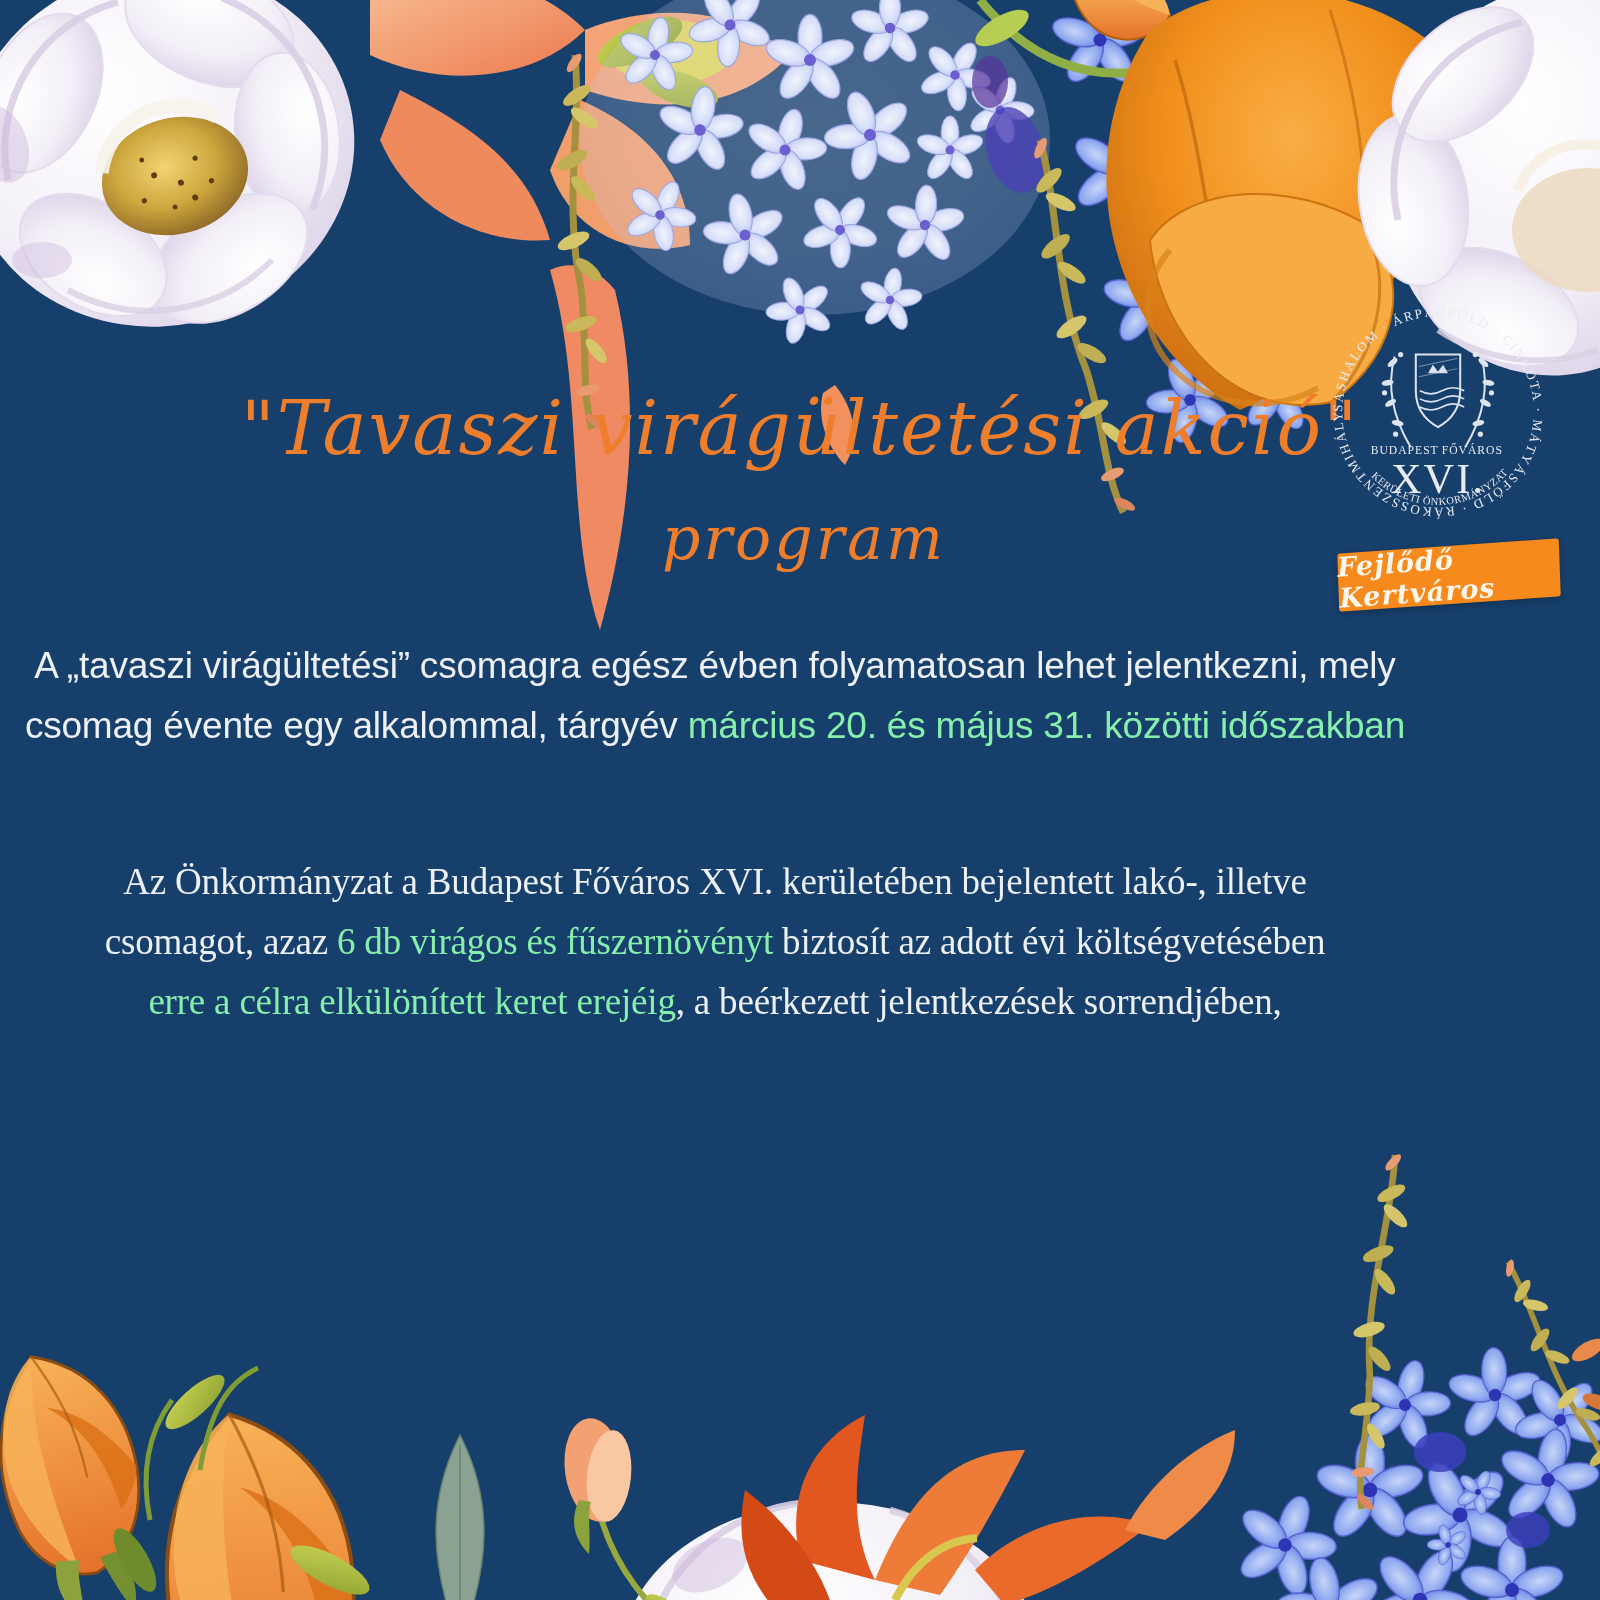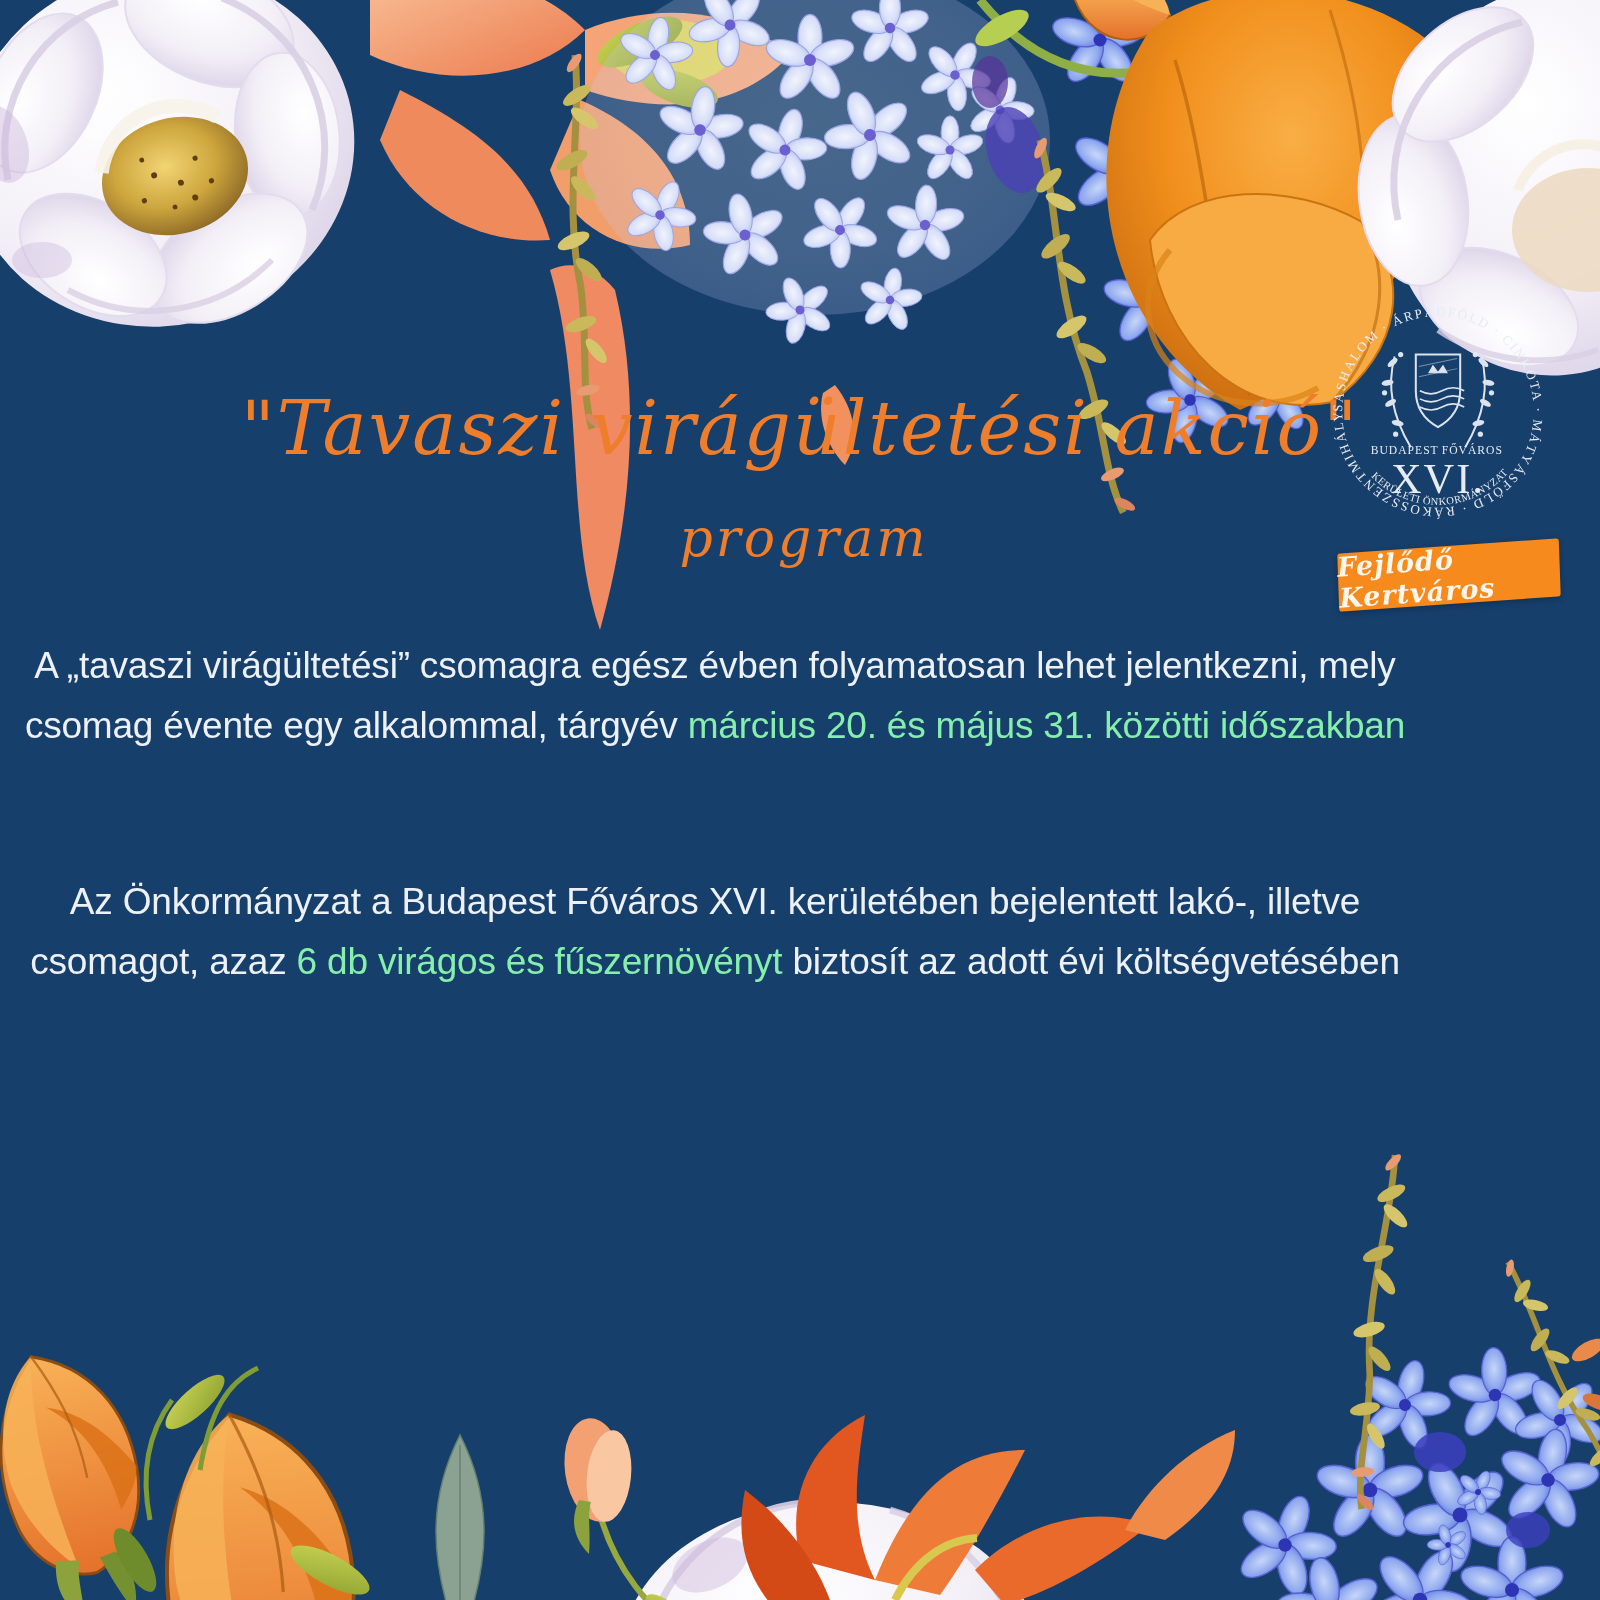--- a/index.html
+++ b/index.html
@@ -3,24 +3,24 @@
 <meta charset="utf-8">
 <style>
   html,body{margin:0;padding:0;background:#0d2c50;}
   .poster{position:relative;width:1600px;height:1600px;background:#173f6b;overflow:hidden;
           font-family:"Liberation Sans",sans-serif;}
   .flowers{position:absolute;inset:0;z-index:1;pointer-events:none;}
   .layer{position:absolute;z-index:2;}
   .title{left:0;top:372px;width:1600px;text-align:center;color:#ee7e2c;
          font-family:"DejaVu Serif",serif;font-style:italic;font-weight:400;}
   .title .t1{font-size:74px;line-height:112px;letter-spacing:2px;}
-  .title .t2{font-size:52px;line-height:108px;letter-spacing:3px;padding-left:8px;}
+  .title .t2{font-size:60px;line-height:108px;letter-spacing:3px;padding-left:8px;}
   .para{left:0;width:1430px;text-align:center;color:#edf1f5;font-size:37px;line-height:60px;
         letter-spacing:-0.2px;}
-  .p1{top:636px;} .p2{top:872px;} .p3{top:1194px;}
+  .p1{top:636px;} .p2{top:852px;font-family:Liberation Serif, serif;} .p3{top:1194px;}
   .hl{color:#86efac;}
   .seal{left:1322px;top:296px;width:232px;height:232px;}
   .badge{left:1338px;top:546px;width:222px;height:58px;background:#f68a1d;
          transform:rotate(-4deg) skewX(-2deg);border-radius:3px;
          display:flex;align-items:center;justify-content:center;
          box-shadow:0 2px 6px rgba(0,0,0,.25);}
   .badge span{font-family:"DejaVu Serif",serif;font-style:italic;font-weight:700;
          color:#fdf6ec;font-size:27px;letter-spacing:1px;transform:skewX(2deg);}
   .line{display:block;}
 </style>
@@ -343,16 +343,17 @@
   </div>
 
   <div class="layer para p1">
     <span class="line"><span>A „tavaszi virágültetési” csomagra egész évben folyamatosan lehet jelentkezni, mely</span></span>
     <span class="line"><span>csomag évente egy alkalommal, tárgyév </span><span class="hl">március 20. és május 31. közötti időszakban</span></span>
   </div>
 
   <div class="layer para p2">
     <span class="line"><span>Az Önkormányzat a Budapest Főváros XVI. kerületében bejelentett lakó-, illetve</span></span>
     <span class="line"><span>csomagot, azaz </span><span class="hl">6 db virágos és fűszernövényt</span><span> biztosít az adott évi költségvetésében</span></span>
+    <span class="line"><span class="hl">erre a célra elkülönített keret erejéig</span><span>, a beérkezett jelentkezések sorrendjében,</span></span>
   </div>
 
 
 </div>
 
 </body></html>

